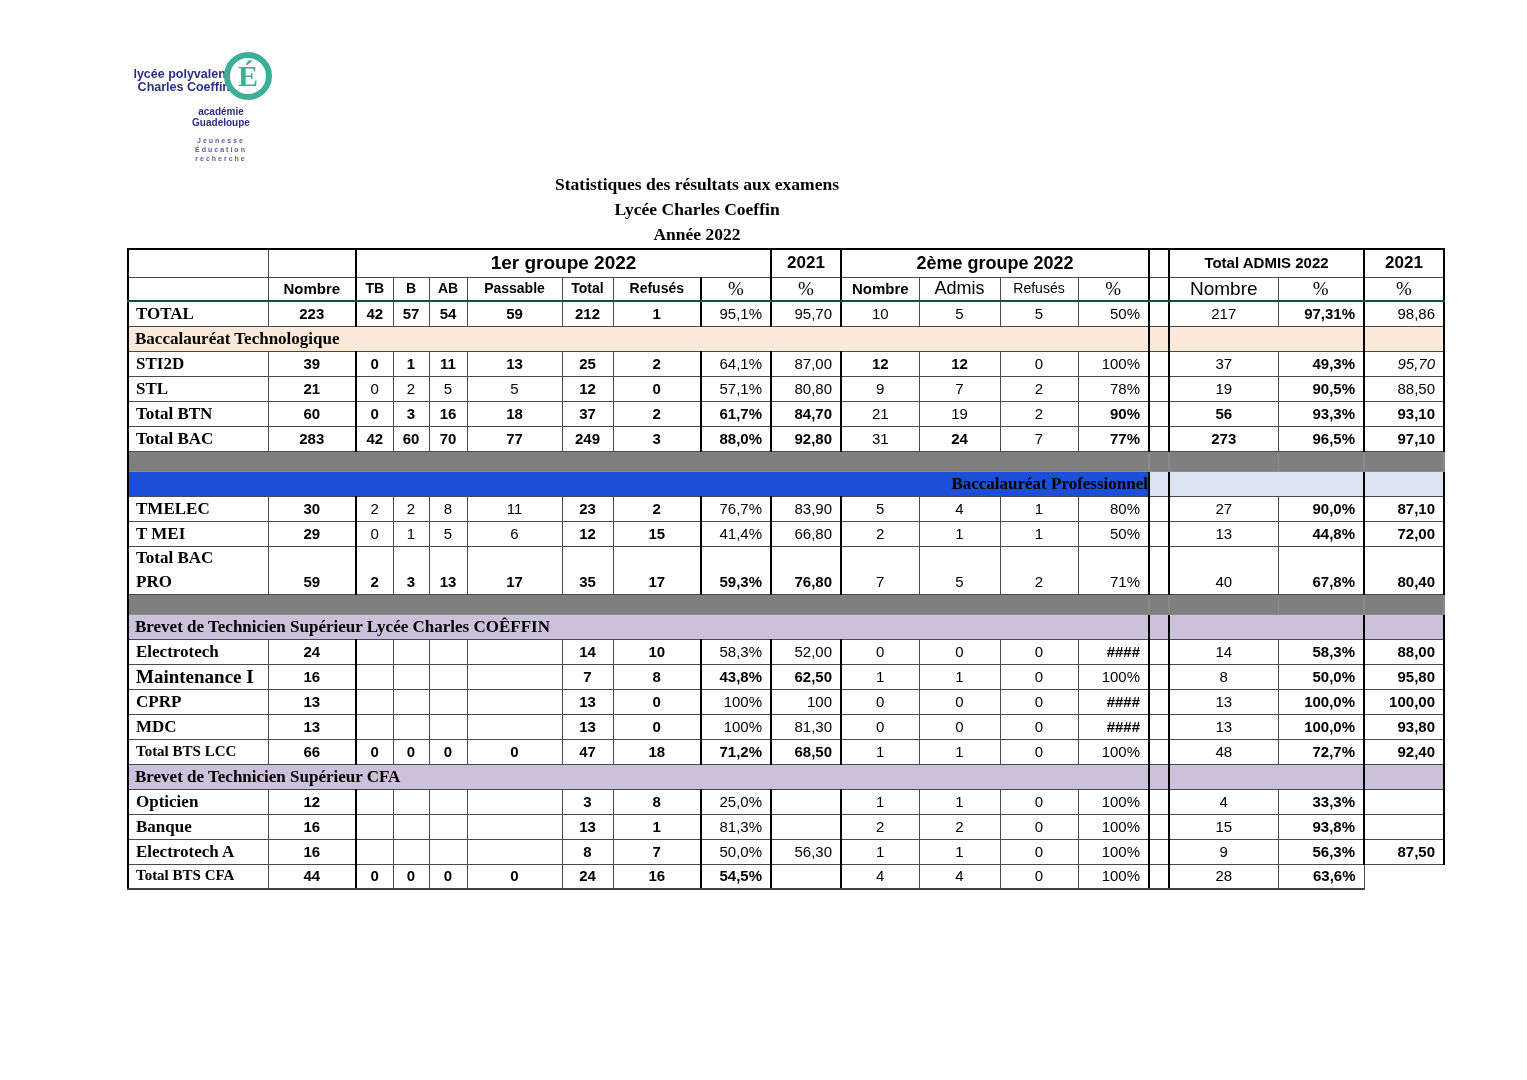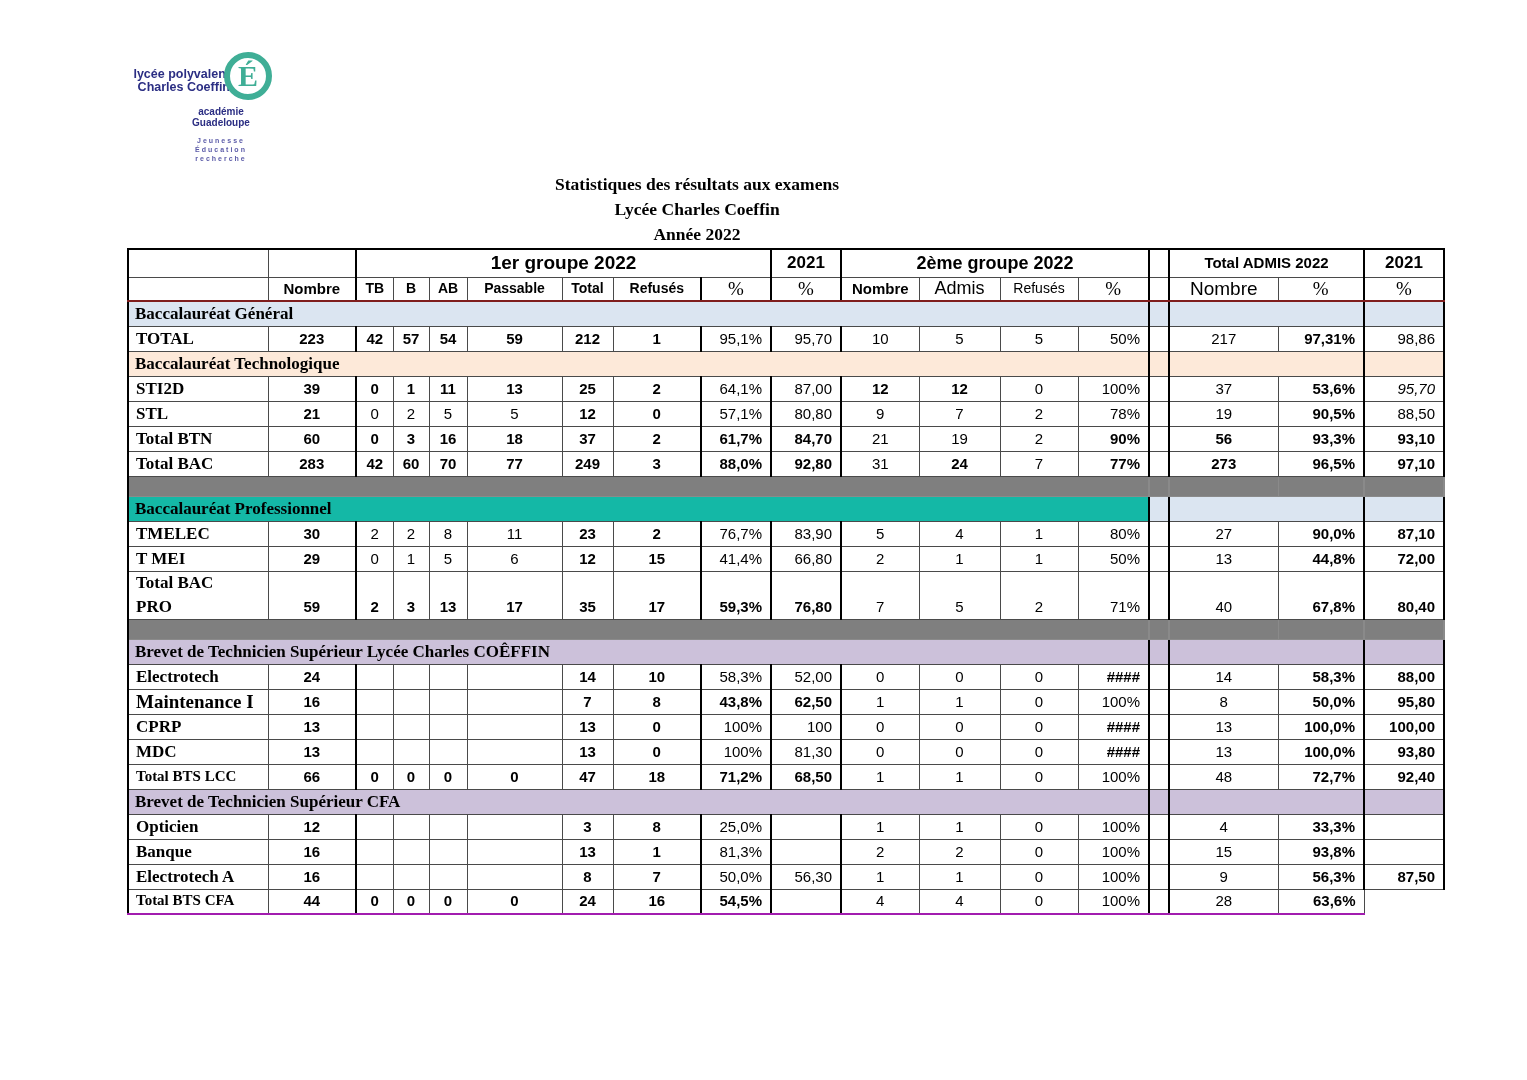--- a/index.html
+++ b/index.html
@@ -43,22 +43,22 @@
   td.ta{font-weight:bold;font-size:15px;}
   td.hb16{font-weight:bold;font-size:15px;}
   td.hb14{font-weight:bold;font-size:14px;}
   td.hlg{font-size:18px;}
   td.hsm{font-size:14px;}
   td.hxl{font-size:19px;}
   td.pch{font-family:"Liberation Serif",serif;font-size:19px;}
   td.bl2{border-left:2px solid #000;}
   td.br2{border-right:2px solid #000;}
   td.bt2{border-top:2px solid #000;}
-  td.bb2{border-bottom:2px solid #a21caf;}
-  tr.h2row td{border-bottom:2px solid #7f1d1d;text-align:center;}
+  td.bb2{border-bottom:2px solid #404040;}
+  tr.h2row td{border-bottom:2px solid #14532d;text-align:center;}
   td.sepc{border-color:#8a8a8a;}
   td.nb{border:none !important;background:#fff !important;}
   tr.tall td{vertical-align:bottom;padding-bottom:4px;}
   tr.tall td.lab{position:relative;vertical-align:top;padding-top:2px;}
   tr.tall td.lab .l2{position:absolute;left:7px;bottom:3px;}
 </style>
 </head>
 <body>
 
 <div class="logo">
@@ -135,26 +135,20 @@
           <td class="hb16 bl2">Nombre</td>
           <td class="hlg">Admis</td>
           <td class="hsm">Refusés</td>
           <td class="pch">%</td>
           <td class="bl2"></td>
           <td class="hxl bl2">Nombre</td>
           <td class="pch">%</td>
           <td class="pch bl2 br2">%</td>
         </tr>
         <tr style="height: 25px;">
-          <td colspan="14" class="sec" style="border-left: 2px solid rgb(0, 0, 0); background: rgb(219, 229, 241);">Baccalauréat Général</td>
-          <td class="bl2" style="background: rgb(219, 229, 241);"></td>
-          <td colspan="2" class="bl2" style="background: rgb(219, 229, 241);"></td>
-          <td class="bl2 br2" style="background: rgb(219, 229, 241);"></td>
-        </tr>
-        <tr style="height: 25px;">
           <td class="lab" style="border-left: 2px solid rgb(0, 0, 0);">TOTAL</td>
           <td class="b">223</td>
           <td class="b bl2">42</td>
           <td class="b">57</td>
           <td class="b">54</td>
           <td class="b">59</td>
           <td class="b">212</td>
           <td class="b">1</td>
           <td class="ar bl2">95,1%</td>
           <td class="ar bl2">95,70</td>
@@ -183,21 +177,21 @@
           <td class="b">25</td>
           <td class="b">2</td>
           <td class="ar bl2">64,1%</td>
           <td class="ar bl2">87,00</td>
           <td class="b bl2">12</td>
           <td class="b">12</td>
           <td>0</td>
           <td class="ar">100%</td>
           <td class="bl2"></td>
           <td class="bl2">37</td>
-          <td class="b ar">53,6%</td>
+          <td class="b ar">49,3%</td>
           <td class="i ar bl2 br2">95,70</td>
         </tr>
         <tr style="height: 25px;">
           <td class="lab" style="border-left: 2px solid rgb(0, 0, 0);">STL</td>
           <td class="b">21</td>
           <td class="bl2">0</td>
           <td>2</td>
           <td>5</td>
           <td>5</td>
           <td class="b">12</td>
@@ -254,21 +248,21 @@
           <td class="b ar bl2 br2">97,10</td>
         </tr>
         <tr style="height: 20px;">
           <td colspan="14" class="sepc" style="border-left: 2px solid rgb(0, 0, 0); background: rgb(127, 127, 127);"></td>
           <td class="sepc bl2" style="background: rgb(127, 127, 127);"></td>
           <td class="sepc bl2" style="background: rgb(127, 127, 127);"></td>
           <td class="sepc" style="background: rgb(127, 127, 127);"></td>
           <td class="sepc bl2 br2" style="background: rgb(127, 127, 127);"></td>
         </tr>
         <tr style="height: 25px;">
-          <td colspan="14" class="sec" style="border-left: 2px solid rgb(0, 0, 0); background: #14b8a6;">Baccalauréat Professionnel</td>
+          <td colspan="14" class="sec" style="border-left: 2px solid rgb(0, 0, 0); background: #1d4ed8; text-align: right;">Baccalauréat Professionnel</td>
           <td class="bl2" style="background: rgb(219, 229, 241);"></td>
           <td colspan="2" class="bl2" style="background: rgb(219, 229, 241);"></td>
           <td class="bl2 br2" style="background: rgb(219, 229, 241);"></td>
         </tr>
         <tr style="height: 25px;">
           <td class="lab" style="border-left: 2px solid rgb(0, 0, 0);">TMELEC</td>
           <td class="b">30</td>
           <td class="bl2">2</td>
           <td>2</td>
           <td>8</td>

